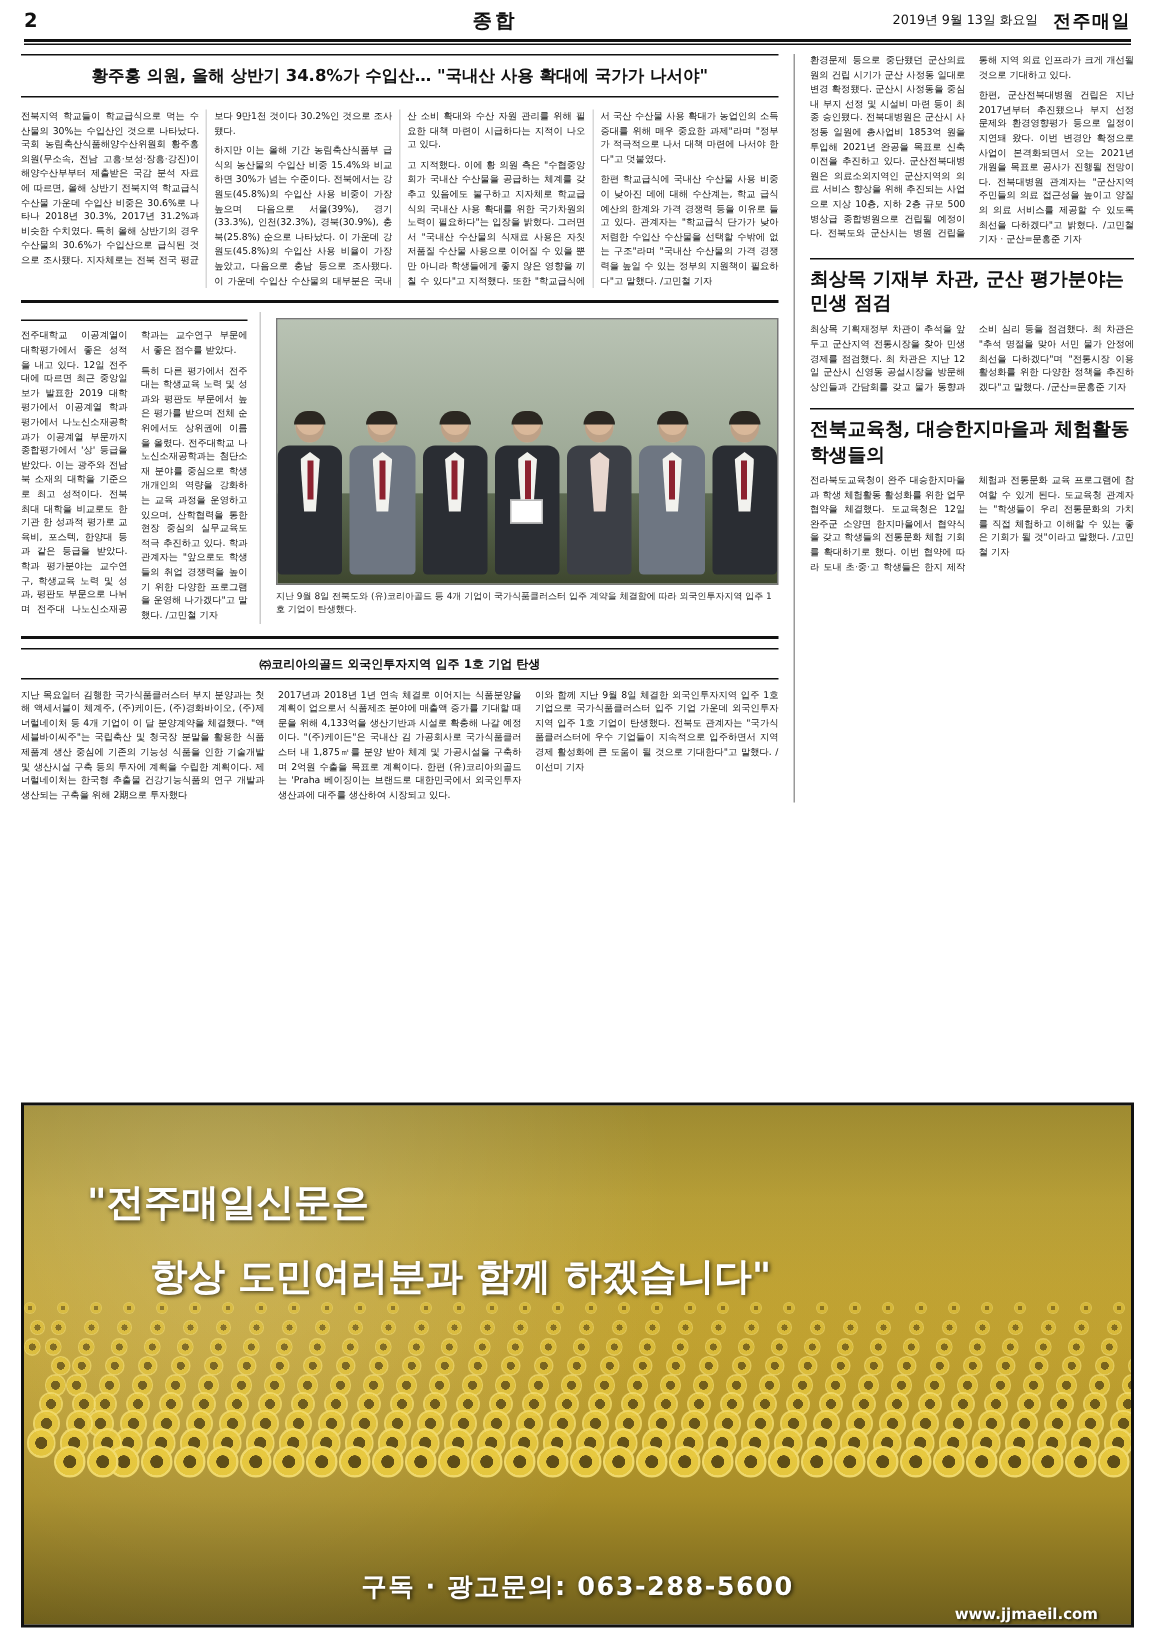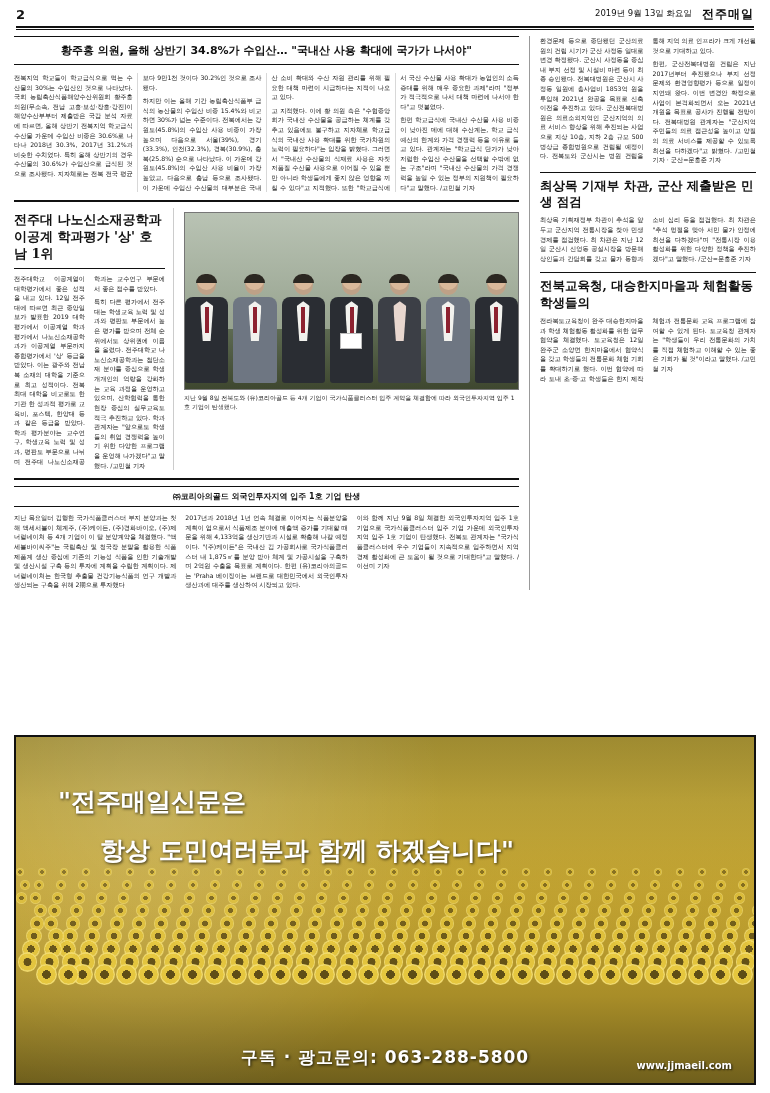--- a/index.html
+++ b/index.html
@@ -92,30 +92,31 @@
   }
   .ad .field { position:absolute; left:0; right:0; bottom:0; height:62%; }
   .ad .flower { position:absolute; width:16px; height:16px; border-radius:50%;
       background: radial-gradient(circle, #5b4a15 0 28%, #e8c93f 30% 60%, #f2dc70 62% 100%); }
   .ad-text { position:absolute; left:42px; top:48px; color:#fff; font-weight:bold;
       text-shadow: 1px 1px 3px rgba(0,0,0,.75); font-family:"DejaVu Serif", serif; }
   .ad-line1 { font-size: 25px; }
   .ad-line2 { font-size: 25px; margin-left: 42px; margin-top: 16px; }
   .ad-bottom { position:absolute; left:0; right:0; bottom:14px; text-align:center; color:#fff;
       font-size: 17px; font-weight:bold; text-shadow: 1px 1px 3px rgba(0,0,0,.8); letter-spacing:1px;}
-  .ad-url { position:absolute; right:22px; bottom:12px; color:#fff; font-size:10px; font-weight:bold; text-shadow:1px 1px 2px rgba(0,0,0,.8);}
+  .ad-url { position:absolute; right:22px; bottom:1px; color:#fff; font-size:10px; font-weight:bold; text-shadow:1px 1px 2px rgba(0,0,0,.8);}
   .p { margin:0 0 4px 0; }
 </style>
 </head>
 <body>
 
 <div class="page">
 
   <div class="masthead">
     <div class="mh-left">2</div>
+    <div class="mh-center">종합</div>
     <div class="mh-right">
       <span>2019년 9월 13일 화요일</span>
       <span class="mh-paper">전주매일</span>
     </div>
   </div>
   <div class="rule-top"></div>
   <div class="rule-thin"></div>
 
   <div class="body-grid">
 
@@ -149,22 +150,20 @@
 
 관계자는 "학교급식 단가가 낮아 저렴한 수입산 수산물을 선택할 수밖에 없는 구조"라며 "국내산 수산물의 가격 경쟁력을 높일 수 있는 정부의 지원책이 필요하다"고 말했다.
 
 /고민철 기자</p>
       </div>
 
       <div class="hr-dark"></div>
 
       <div style="display:flex; gap:10px;">
         <div style="width:160px; border-right:1px solid #ccc; padding-right:8px;">
-          <div class="sub-headline">전주대 나노신소재공학과
-이공계 학과평가 '상' 호남 1위</div>
           <div style="border-top:1px solid #111; margin:5px 0 5px 0;"></div>
           <div class="cols-2">
             <p class="p">전주대학교 이공계열이 대학평가에서 좋은 성적을 내고 있다.
 
 12일 전주대에 따르면 최근 중앙일보가 발표한 2019 대학평가에서 이공계열 학과평가에서 나노신소재공학과가 이공계열 부문까지 종합평가에서 '상' 등급을 받았다.
 
 이는 광주와 전남북 소재의 대학을 기준으로 최고 성적이다.
 
 전북 최대 대학을 비교로도 한 기관 한 성과적 평가로 교육비, 포스텍, 한양대 등과 같은 등급을 받았다.
 
@@ -276,21 +275,21 @@
 
 이번 변경안 확정으로 사업이 본격화되면서 오는 2021년 개원을 목표로 공사가 진행될 전망이다.
 
 전북대병원 관계자는 "군산지역 주민들의 의료 접근성을 높이고 양질의 의료 서비스를 제공할 수 있도록 최선을 다하겠다"고 밝혔다.
 
 /고민철 기자 · 군산=문홍준 기자</p>
       </div>
 
       <div class="hr-light"></div>
 
-      <div class="right-sub-headline">최상목 기재부 차관, 군산 제출받은 민생 점검</div>
+      <div class="right-sub-headline">최상목 기재부 차관, 군산 평가분야는 민생 점검</div>
       <div class="right-body">
         <p class="p">최상목 기획재정부 차관이 추석을 앞두고 군산지역 전통시장을 찾아 민생 경제를 점검했다.
 
 최 차관은 지난 12일 군산시 신영동 공설시장을 방문해 상인들과 간담회를 갖고 물가 동향과 소비 심리 등을 점검했다.
 
 최 차관은 "추석 명절을 맞아 서민 물가 안정에 최선을 다하겠다"며 "전통시장 이용 활성화를 위한 다양한 정책을 추진하겠다"고 말했다.
 
 /군산=문홍준 기자</p>
       </div>
 
@@ -618,16 +617,16 @@
         <div class="flower" style="left:694px; top:96px; width:20.8px; height:20.8px; opacity:0.9500000000000001;"></div>
         <div class="flower" style="left:716px; top:96px; width:20.8px; height:20.8px; opacity:0.9500000000000001;"></div>
         <div class="flower" style="left:738px; top:96px; width:20.8px; height:20.8px; opacity:0.9500000000000001;"></div>
         <div class="flower" style="left:20px; top:96px; width:20.8px; height:20.8px; opacity:0.9500000000000001;"></div>
         <div class="flower" style="left:42px; top:96px; width:20.8px; height:20.8px; opacity:0.9500000000000001;"></div>
       </div>
     <div class="ad-text">
       <div class="ad-line1">"전주매일신문은</div>
       <div class="ad-line2">항상 도민여러분과 함께 하겠습니다"</div>
     </div>
-    <div class="ad-bottom">구독 · 광고문의: 063-288-5800</div>
+    <div class="ad-bottom">구독 · 광고문의: 063-288-5600</div>
     <div class="ad-url">www.jjmaeil.com</div>
   </div>
 </div>
 
 </body></html>

